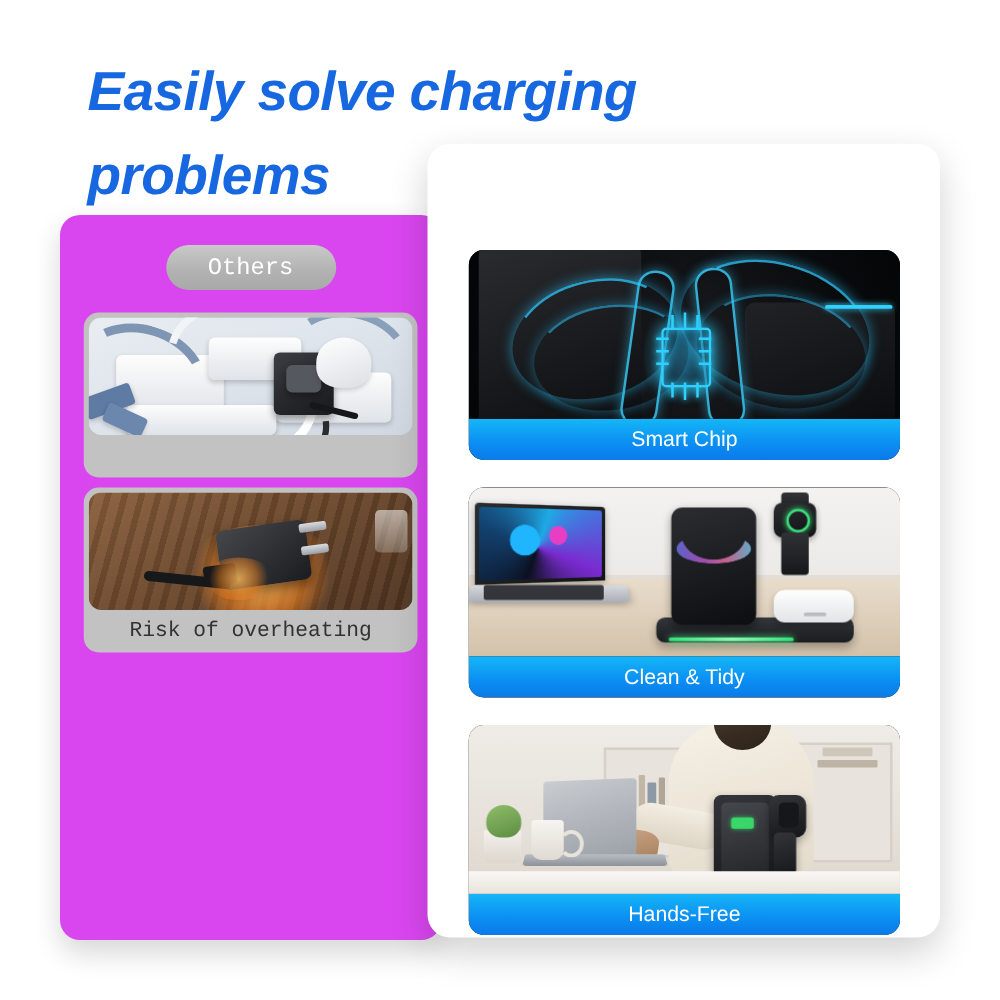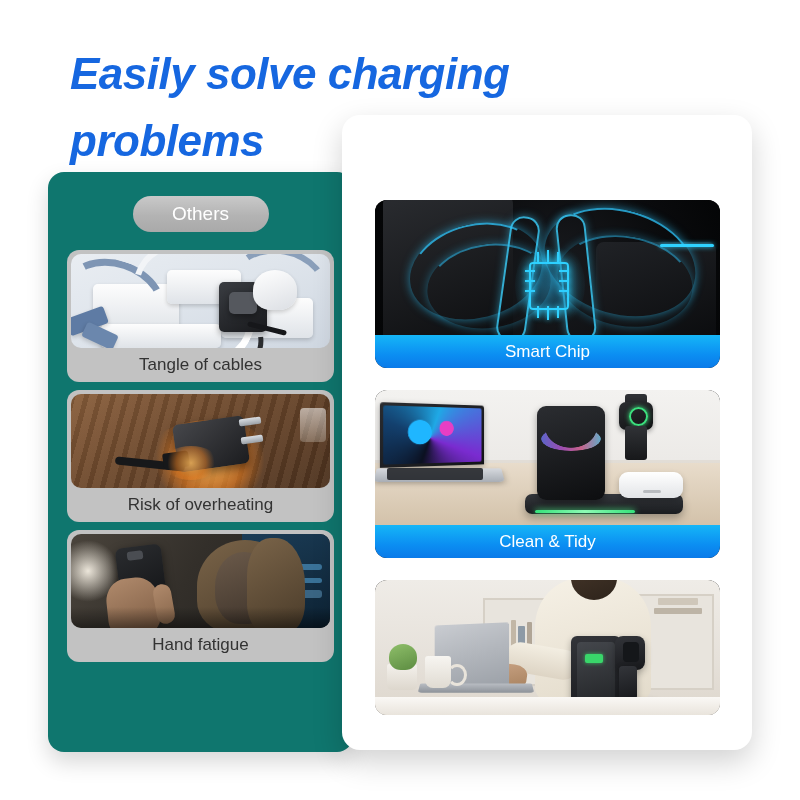--- a/index.html
+++ b/index.html
@@ -18,23 +18,24 @@
     font-size:44px;line-height:67px;
     font-weight:bold;font-style:italic;
     color:#1667e0;
     letter-spacing:-0.5px;
     white-space:pre-line;
   }
 
   
   .panel-others{
     position:absolute;left:48px;top:172px;width:305px;height:580px;
-    background:#0f766e;
+    background:#d946ef;
     border-radius:16px;
     box-shadow:0 10px 22px rgba(0,0,0,0.16);
+    font-family:Liberation Mono, monospace;
   }
   .badge-others{
     position:absolute;left:50%;top:24px;transform:translateX(-50%);
     width:136px;height:36px;
     border-radius:18px;
     background:linear-gradient(180deg,#c9c9c9 0%,#b3b3b3 55%,#a9a9a9 100%);
     color:#ffffff;font-size:19px;
     display:flex;align-items:center;justify-content:center;
   }
   .others-cards{
@@ -192,60 +193,39 @@
             <div class="cbl" style="left:178px;top:30px;width:88px;height:80px;border-width:7px;border-color:transparent transparent #7189ab transparent;transform:rotate(-8deg);"></div>
             <div class="cbl" style="left:120px;top:50px;width:64px;height:56px;border-width:5px;border-color:transparent #2b2d30 transparent transparent;transform:rotate(40deg);"></div>
             <div class="strip" style="left:-4px;top:58px;width:40px;height:18px;background:#5e7ba4;border-radius:3px;transform:rotate(-20deg);"></div>
             <div class="strip" style="left:12px;top:74px;width:34px;height:16px;background:#6b87ad;border-radius:3px;transform:rotate(25deg);"></div>
             <div class="adapter" style="left:148px;top:28px;width:48px;height:50px;"></div>
             <div class="adapter" style="left:158px;top:38px;width:28px;height:22px;background:#55585e;"></div>
             <div class="strip" style="left:182px;top:16px;width:44px;height:40px;border-radius:50% 50% 40% 40%;background:linear-gradient(160deg,#ffffff,#dcdfe4);"></div>
             <div class="ccord" style="left:176px;top:72px;width:40px;height:5px;background:#16171a;border-radius:3px;transform:rotate(14deg);position:absolute;"></div>
           </div>
         </div>
-        <div class="cap">Tangle of cables</div>
       </div>
 
       <div class="card-other">
         <div class="photo">
           <div class="ph ph-heat">
             <div class="wood-g"></div>
             <div class="glow" style="left:74px;top:26px;width:130px;height:78px;"></div>
             <div class="brick" style="left:104px;top:26px;width:72px;height:48px;transform:rotate(-8deg);"></div>
             <div class="prong" style="left:168px;top:24px;width:22px;height:7px;transform:rotate(-8deg);"></div>
             <div class="prong" style="left:170px;top:42px;width:22px;height:7px;transform:rotate(-8deg);"></div>
             <div class="ccord" style="left:44px;top:66px;width:70px;height:8px;transform:rotate(6deg);"></div>
             <div class="ccord" style="left:92px;top:58px;width:26px;height:16px;border-radius:3px;transform:rotate(-8deg);"></div>
             <div class="glow" style="left:92px;top:52px;width:56px;height:34px;opacity:.85;"></div>
             <div class="mug" style="right:4px;top:14px;width:26px;height:34px;border-radius:4px;background:linear-gradient(180deg,rgba(255,255,255,.55),rgba(220,215,205,.3));"></div>
           </div>
         </div>
         <div class="cap">Risk of overheating</div>
       </div>
 
-      <div class="card-other">
-        <div class="photo">
-          <div class="ph ph-fatigue">
-            <div class="fscreen"></div>
-            <div class="fblue" style="right:8px;top:30px;width:58px;height:6px;"></div>
-            <div class="fblue" style="right:8px;top:44px;width:42px;height:5px;"></div>
-            <div class="fblue" style="right:8px;top:56px;width:66px;height:8px;background:rgba(120,190,235,.4);"></div>
-            <div class="lamp" style="left:-14px;top:6px;width:62px;height:62px;"></div>
-            <div class="hair" style="left:126px;top:6px;width:96px;height:92px;"></div>
-            <div class="head" style="left:144px;top:18px;width:58px;height:72px;"></div>
-            <div class="hair" style="left:176px;top:4px;width:58px;height:94px;border-radius:40% 50% 30% 30%;"></div>
-            <div class="phone-b" style="left:48px;top:12px;width:46px;height:74px;transform:rotate(-7deg);"></div>
-            <div style="position:absolute;left:56px;top:17px;width:16px;height:9px;background:#4a4d52;border-radius:3px;transform:rotate(-7deg);"></div>
-            <div class="hand" style="left:36px;top:44px;width:52px;height:56px;transform:rotate(-6deg);background:linear-gradient(160deg,#b08a6c,#7d5c43);"></div>
-            <div style="position:absolute;left:84px;top:50px;width:18px;height:40px;border-radius:10px;background:linear-gradient(160deg,#b08a6c,#86654a);transform:rotate(-10deg);"></div>
-            <div style="position:absolute;left:0;bottom:0;width:100%;height:22%;background:linear-gradient(180deg,rgba(0,0,0,0),rgba(0,0,0,.45));"></div>
-          </div>
-        </div>
-        <div class="cap">Hand fatigue</div>
-      </div>
 
     </div>
   </div>
 
   <div class="panel-ours">
 
 
     <div class="ours-cards">
 
       <div class="card-our">
@@ -328,18 +308,19 @@
             <div style="position:absolute;left:248px;top:62px;width:16px;height:20px;border-radius:4px;background:#15171a;"></div>
             <div class="stand" style="left:244px;top:86px;width:18px;height:34px;border-radius:4px;"></div>
             <div class="pot" style="left:12px;top:84px;width:30px;height:26px;"></div>
             <div class="plant" style="left:14px;top:64px;width:28px;height:26px;"></div>
             <div class="mug" style="left:50px;top:76px;width:26px;height:32px;"></div>
             <div class="mug-h" style="left:72px;top:84px;width:14px;height:16px;"></div>
             <div class="pods" style="left:250px;top:118px;width:36px;height:16px;border-radius:8px;"></div>
             <div class="deskw"></div>
           </div>
         </div>
+        <div class="cap">Hands-Free</div>
       </div>
 
     </div>
   </div>
 
 </div>
 
 </body></html>

